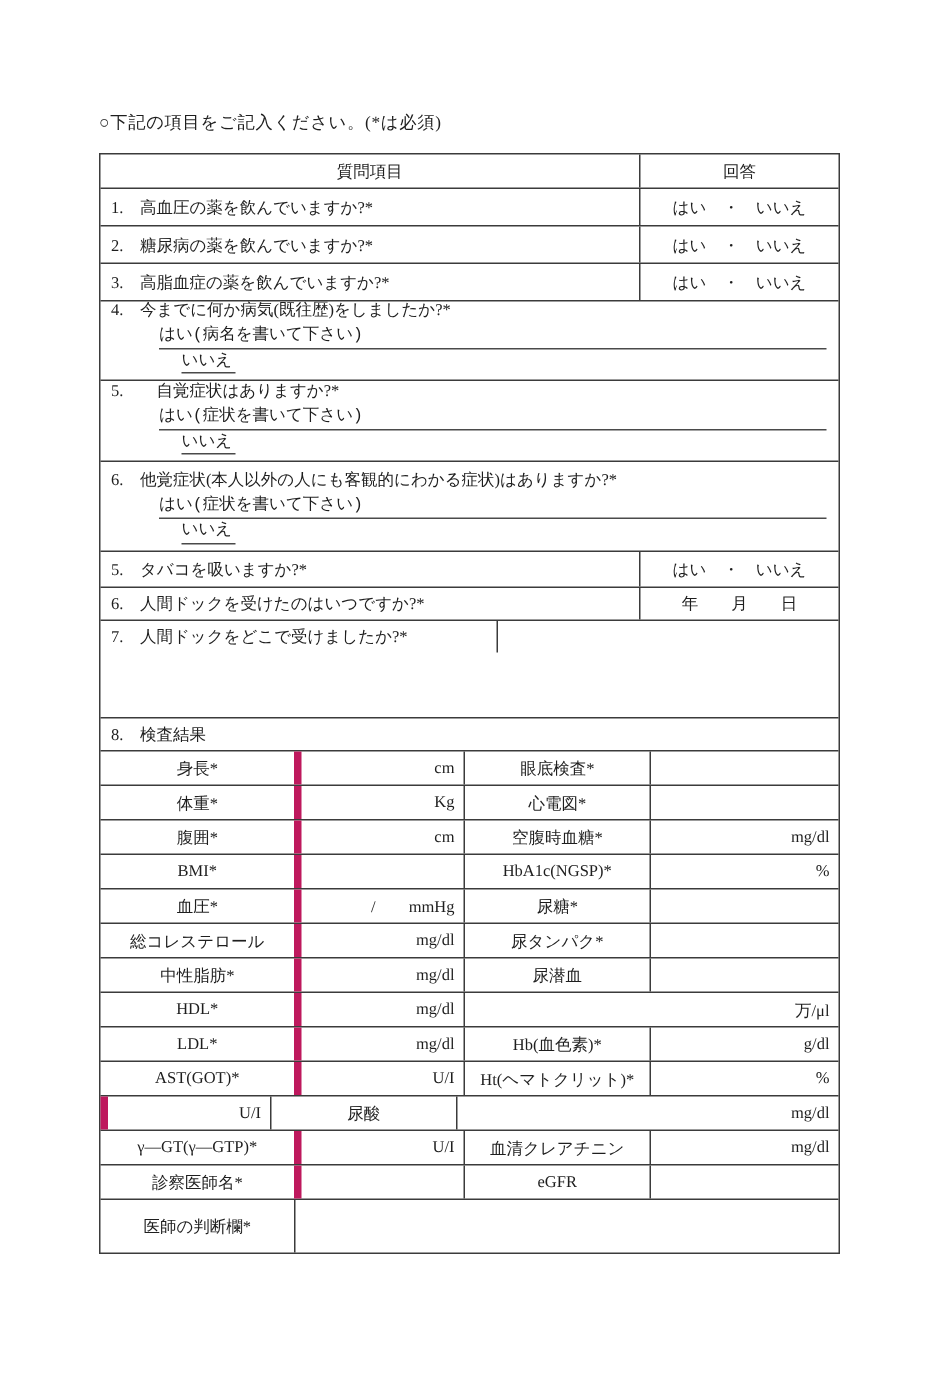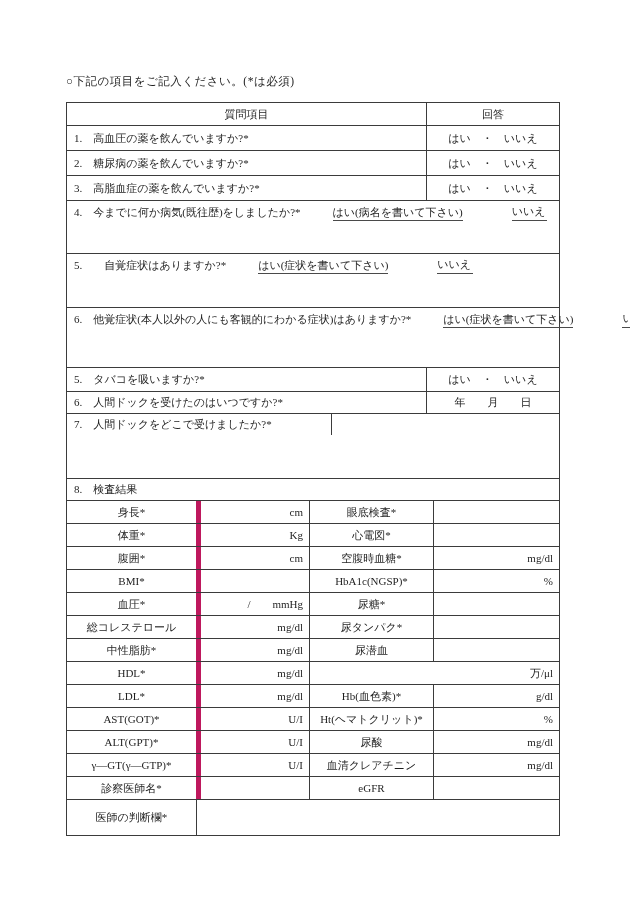--- a/index.html
+++ b/index.html
@@ -15,24 +15,24 @@
   .form{
     position:absolute;left:66px;top:102px;width:492px;
     border:1px solid #3b3b3b;font-size:11px;box-sizing:content-box;background:#fff;
   }
   .row{display:flex;border-top:1px solid #3b3b3b;box-sizing:border-box;white-space:pre;}
   .row.first{border-top:none;}
   .h22{height:22px}.h24{height:24px}.h25{height:25px}
   .cq{width:359px;display:flex;align-items:center;padding-left:7px;box-sizing:border-box;}
   .cq.center{justify-content:center;padding-left:0;}
   .ca{flex:1;border-left:1px solid #3b3b3b;display:flex;align-items:center;justify-content:center;box-sizing:border-box;}
-  .free{flex-direction:row;padding:3px 6px 4px 7px;}
+  .free{flex-direction:column;padding:3px 6px 4px 7px;justify-content:flex-end;}
   .free .fq{height:17px;line-height:17px;}
   .free .fyes{display:flex;margin-left:32px;height:17px;line-height:16px;}
-  .free .fyes .uline{flex:1;border-bottom:1px solid #4a4a4a;margin-right:2px;}
+  .free .fyes .uline{flex:1;border-bottom:1px solid #4a4a4a;margin-right:2px;font-family:Liberation Mono, monospace;}
   .free .fno{margin-left:47px;width:-moz-fit-content;width:fit-content;height:16px;line-height:15px;border-bottom:1px solid #4a4a4a;padding-right:2px;}
   .where .cq2{width:264px;display:flex;align-items:center;padding-left:7px;box-sizing:border-box;}
   .where .ca2{flex:1;border-left:1px solid #3b3b3b;}
   .section{height:22px;display:flex;align-items:center;padding-left:7px;box-sizing:border-box;margin-top:43px;}
   .rrow{height:23px;}
   .rc{display:flex;align-items:center;box-sizing:border-box;}
   .rc1{width:129px;justify-content:center;}
   .rc2{width:113px;border-left:5px solid #be185d;justify-content:flex-end;padding-right:6px;padding-left:45px;}
   .rc3{width:124px;border-left:1px solid #3b3b3b;justify-content:center;}
   .rc4{flex:1;border-left:1px solid #3b3b3b;justify-content:flex-end;padding-right:6px;}
@@ -161,21 +161,20 @@
       <div class="rc rc3">Hb(血色素)*</div>
       <div class="rc rc4">g/dl</div>
     </div>
     <div class="row rrow">
       <div class="rc rc1">AST(GOT)*</div>
       <div class="rc rc2">U/I</div>
       <div class="rc rc3">Ht(ヘマトクリット)*</div>
       <div class="rc rc4">%</div>
     </div>
     <div class="row rrow">
-      <div class="rc rc1">ALT(GPT)*</div>
       <div class="rc rc2">U/I</div>
       <div class="rc rc3">尿酸</div>
       <div class="rc rc4">mg/dl</div>
     </div>
     <div class="row rrow">
       <div class="rc rc1">γ―GT(γ―GTP)*</div>
       <div class="rc rc2">U/I</div>
       <div class="rc rc3">血清クレアチニン</div>
       <div class="rc rc4">mg/dl</div>
     </div>

